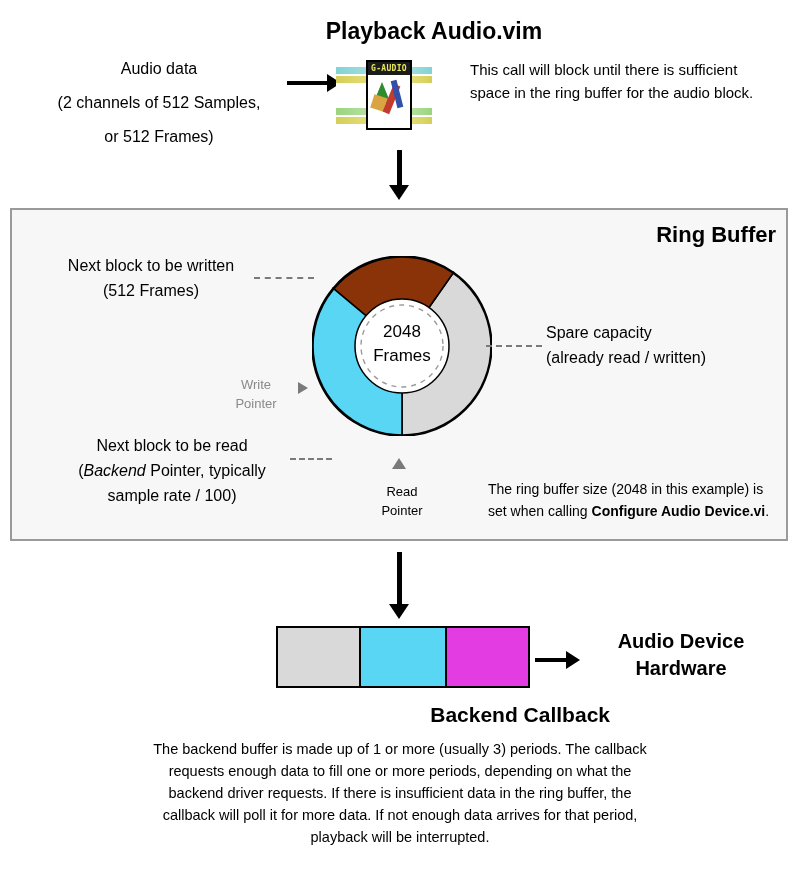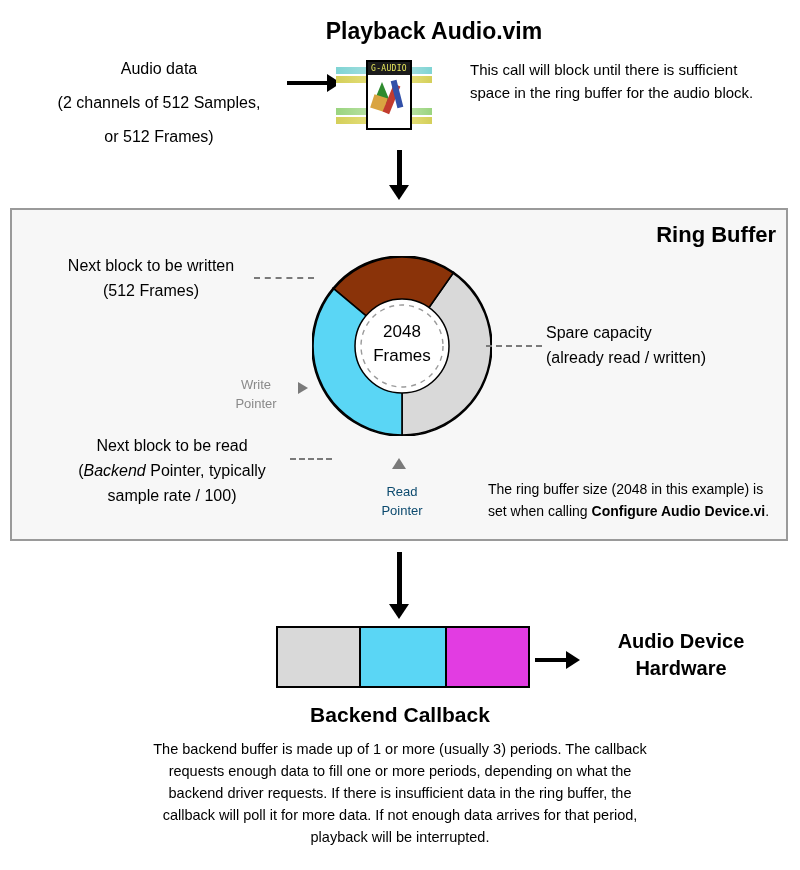--- a/index.html
+++ b/index.html
@@ -34,21 +34,21 @@
     left: 576px; top: 628px;
     width: 210px;
     text-align: center;
     font-size: 20px;
     font-weight: bold;
     line-height: 27px;
   }
   #backend-callback-title {
     left: 190px; top: 703px;
     width: 420px;
-    text-align: center;
+    text-align: right;
     font-size: 21px;
     font-weight: bold;
   }
 
   
   #audio-data-label {
     left: 18px; top: 52px;
     width: 282px;
     text-align: center;
     font-size: 16px;
@@ -82,21 +82,21 @@
     border: 2px solid #000;
     background: #ffffff;
   }
   #vim-icon .plate-head {
     position: absolute;
     left: 0; top: 0; width: 100%; height: 13px;
     background: #1c1c1c;
     color: #e8e85c;
     font-family: "DejaVu Sans Mono", monospace;
     font-size: 8px;
-    font-weight: normal;
+    font-weight: bold;
     letter-spacing: .3px;
     text-align: center;
     line-height: 13px;
     overflow: hidden;
   }
   #vim-icon .g1 {
     position: absolute; left: 5px; top: 20px;
     width: 0; height: 0;
     border-left: 9px solid transparent;
     border-right: 9px solid transparent;
@@ -201,21 +201,21 @@
     width: 80px;
     text-align: center;
     color: #8a8a8a;
     font-size: 13px;
     line-height: 19px;
   }
   #label-read-pointer {
     left: 362px; top: 482px;
     width: 80px;
     text-align: center;
-    color: #0c4a6e;
+    color: #000000;
     font-size: 13px;
     line-height: 19px;
   }
   #ring-size-note {
     left: 488px; top: 478px;
     width: 284px;
     font-size: 14px;
     line-height: 22px;
   }
   #ring-size-note b { font-weight: bold; }

